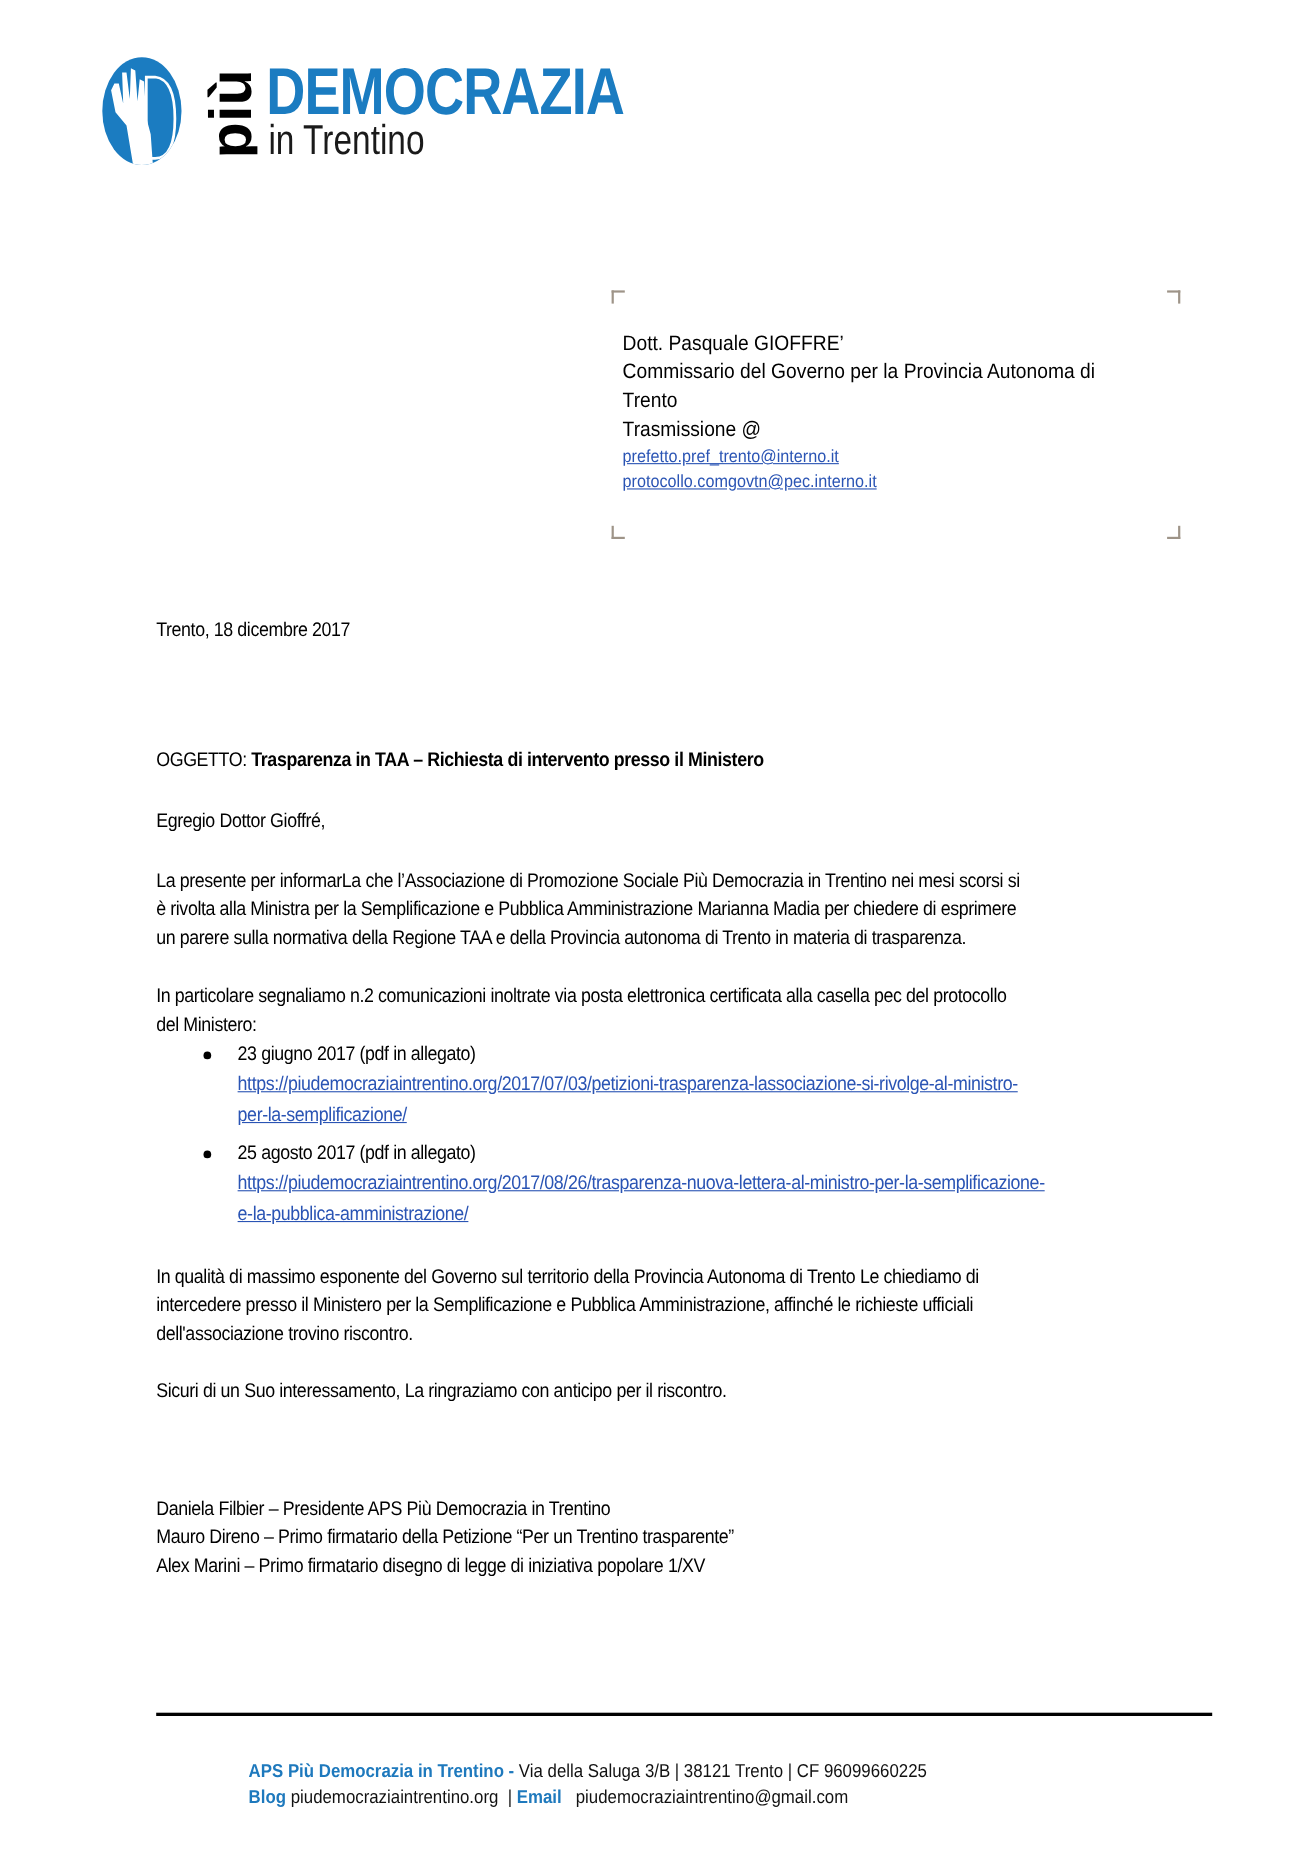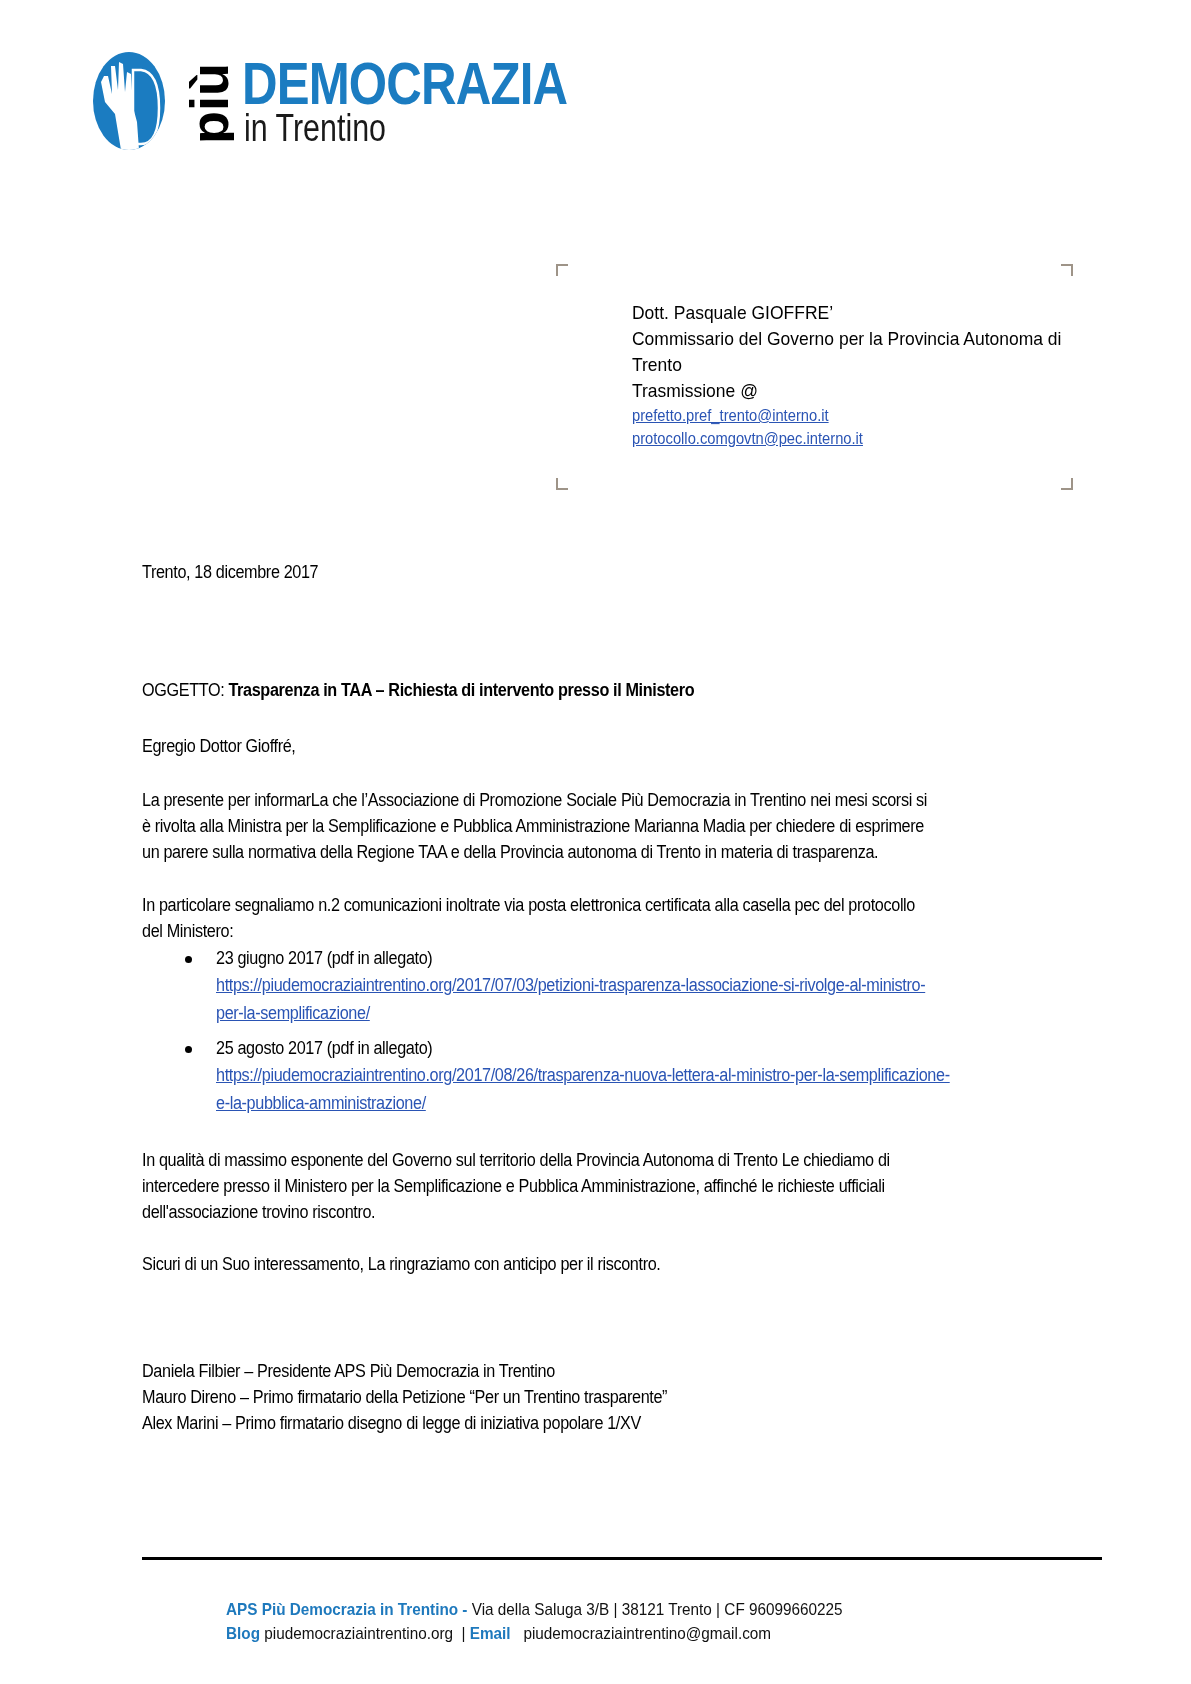--- a/index.html
+++ b/index.html
@@ -17,21 +17,21 @@
                 font-weight: bold; font-size: 60px; line-height: 64px; color: #1b7cc1;
                 letter-spacing: -1px; transform: scaleX(0.82); transform-origin: left top; white-space: nowrap; }
   .logo-sub { left: 244px; top: 108px; font-size: 38px; line-height: 40px; color: #1a1a1a;
               transform: scaleX(0.8); transform-origin: left top; white-space: nowrap; }
   
   .corner { width: 10px; height: 10px; border-color: #9e9488; border-style: solid; }
   .c-tl { left: 556px; top: 264px; border-width: 2px 0 0 2px; }
   .c-tr { left: 1061px; top: 264px; border-width: 2px 2px 0 0; }
   .c-bl { left: 556px; top: 478px; border-width: 0 0 2px 2px; }
   .c-br { left: 1061px; top: 478px; border-width: 0 2px 2px 0; }
-  .addr { left: 632px; top: 300px; }
+  .addr { left: 566px; top: 300px; }
   .addr .line { font-size: 19px; line-height: 26px; transform: scaleX(0.92); transform-origin: left top; white-space: nowrap; }
   .addr .mail { font-size: 16px; line-height: 23px; transform: scaleX(0.92); transform-origin: left top; white-space: nowrap; }
   .bullet-dot { width: 7px; height: 7px; border-radius: 50%; background: #000; }
   .rule { left: 142px; top: 1557px; width: 960px; height: 3px; background: #000; }
   .footer { left: 226px; font-size: 17px; line-height: 24px; color: #111; white-space: nowrap;
             transform: scaleX(0.9); transform-origin: left top; }
   .footer b { color: #1e79bd; }
 </style>
 </head>
 <body>

